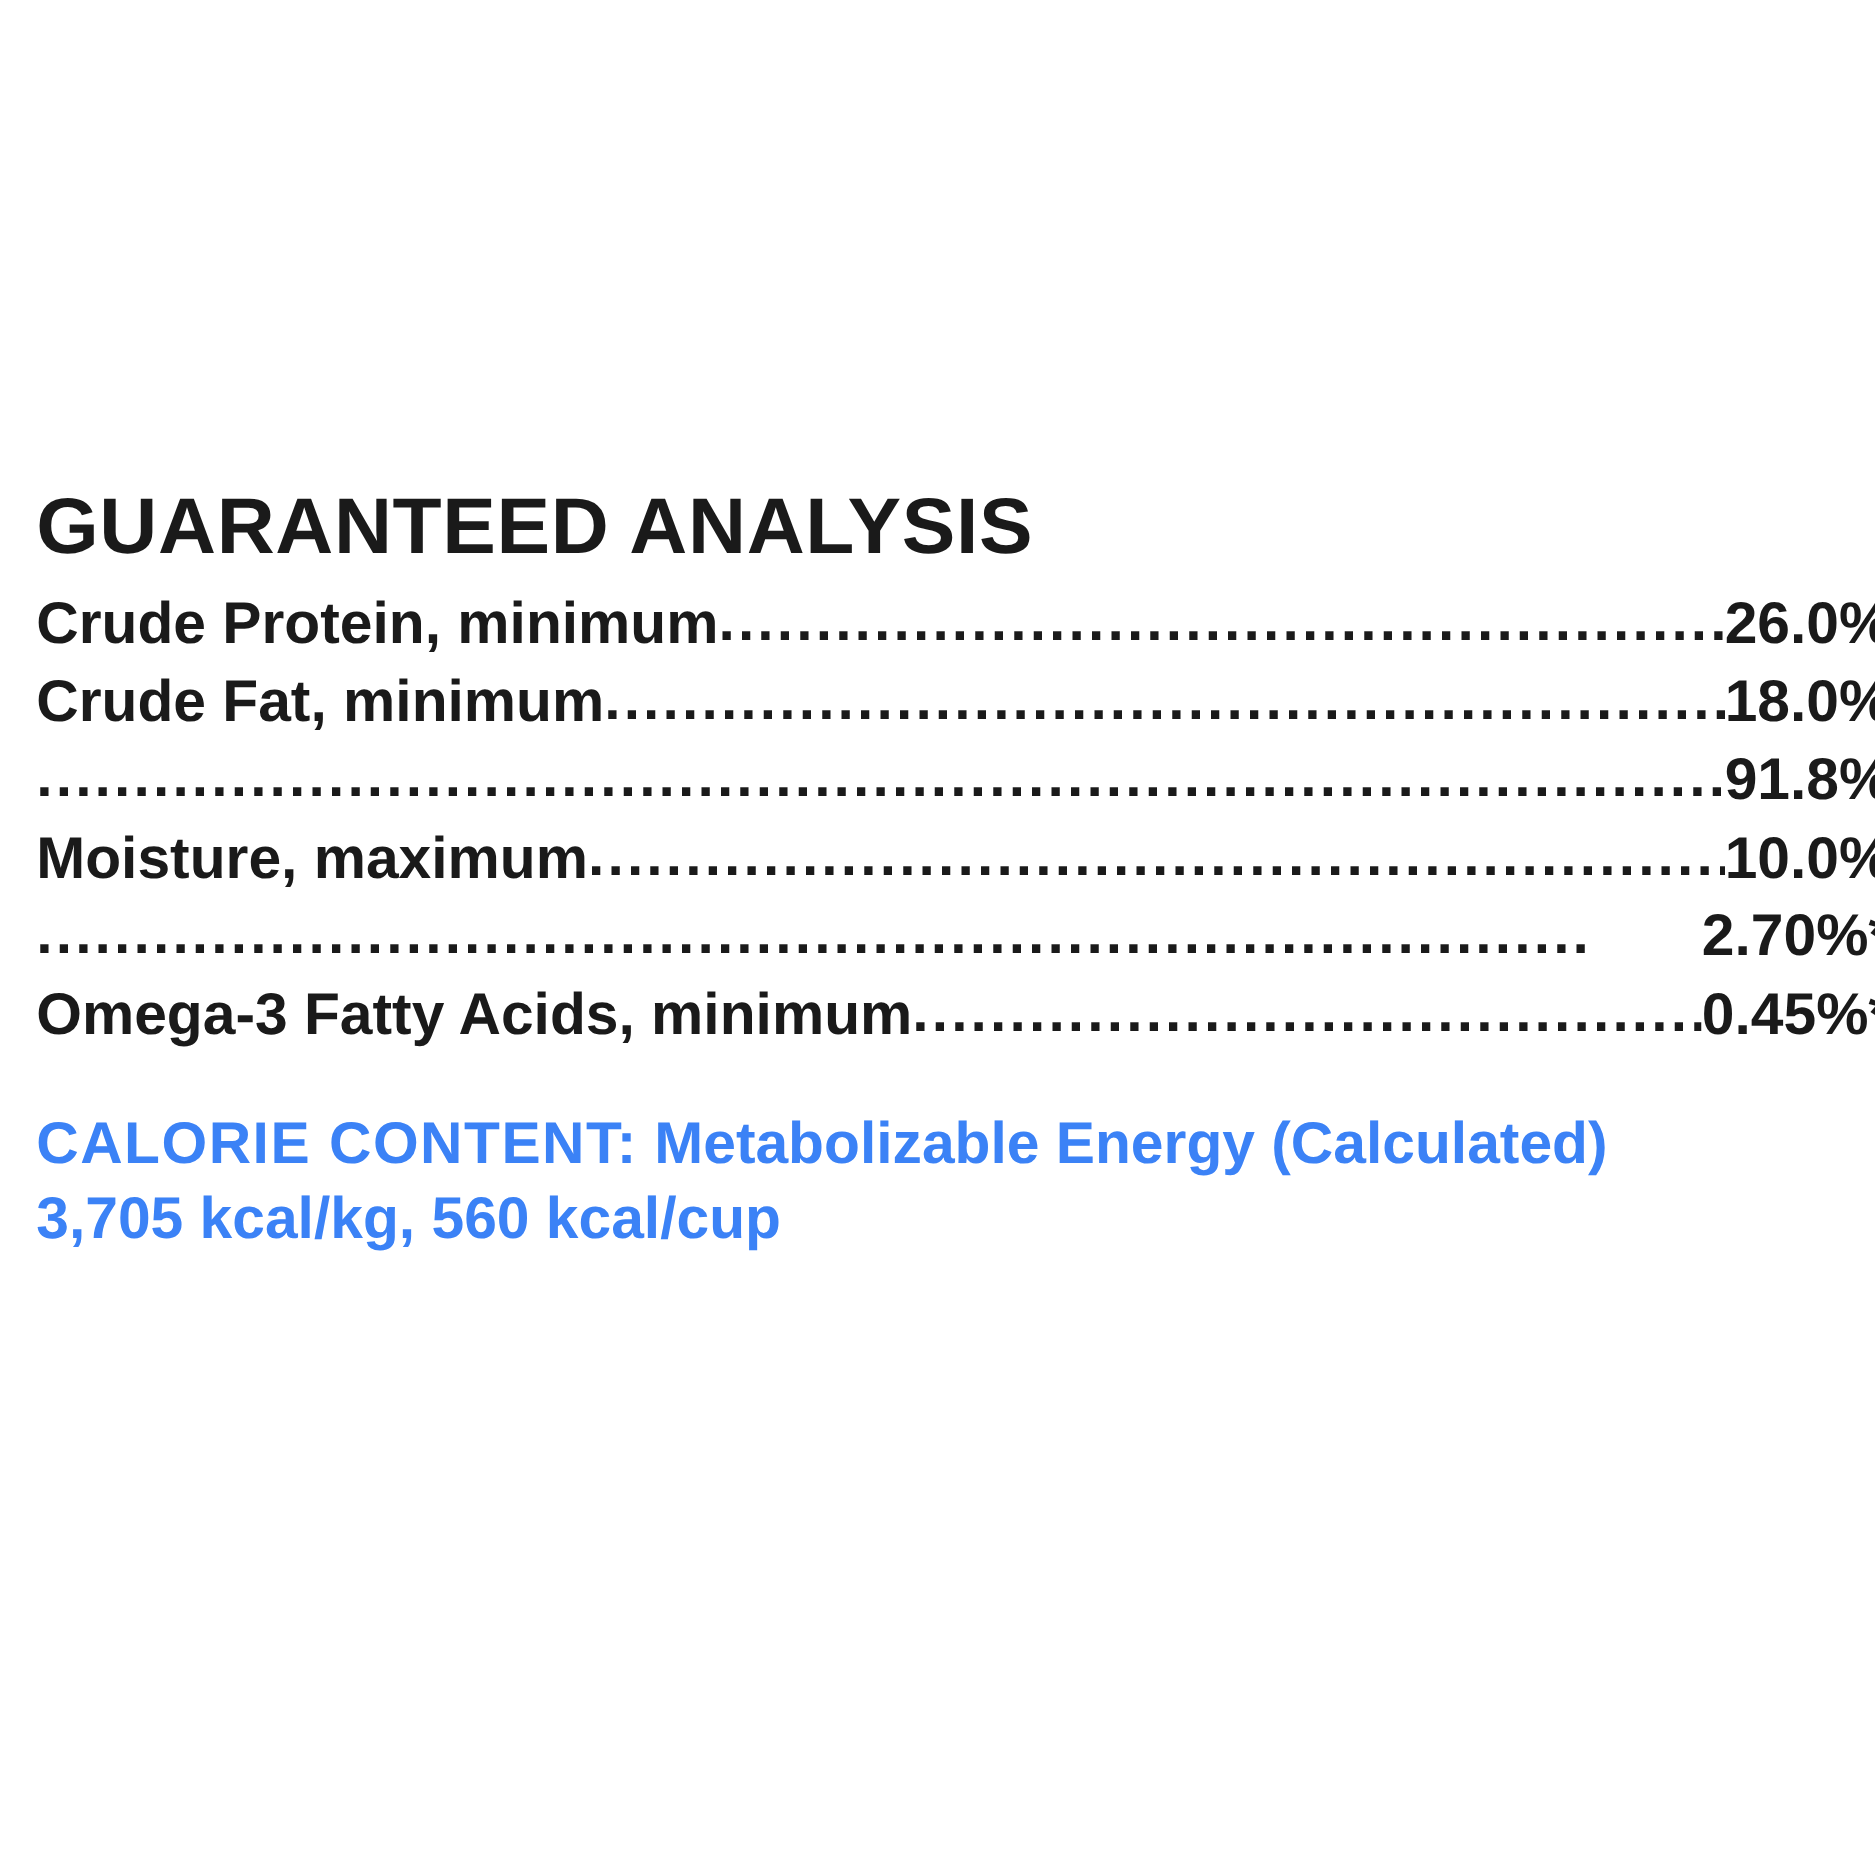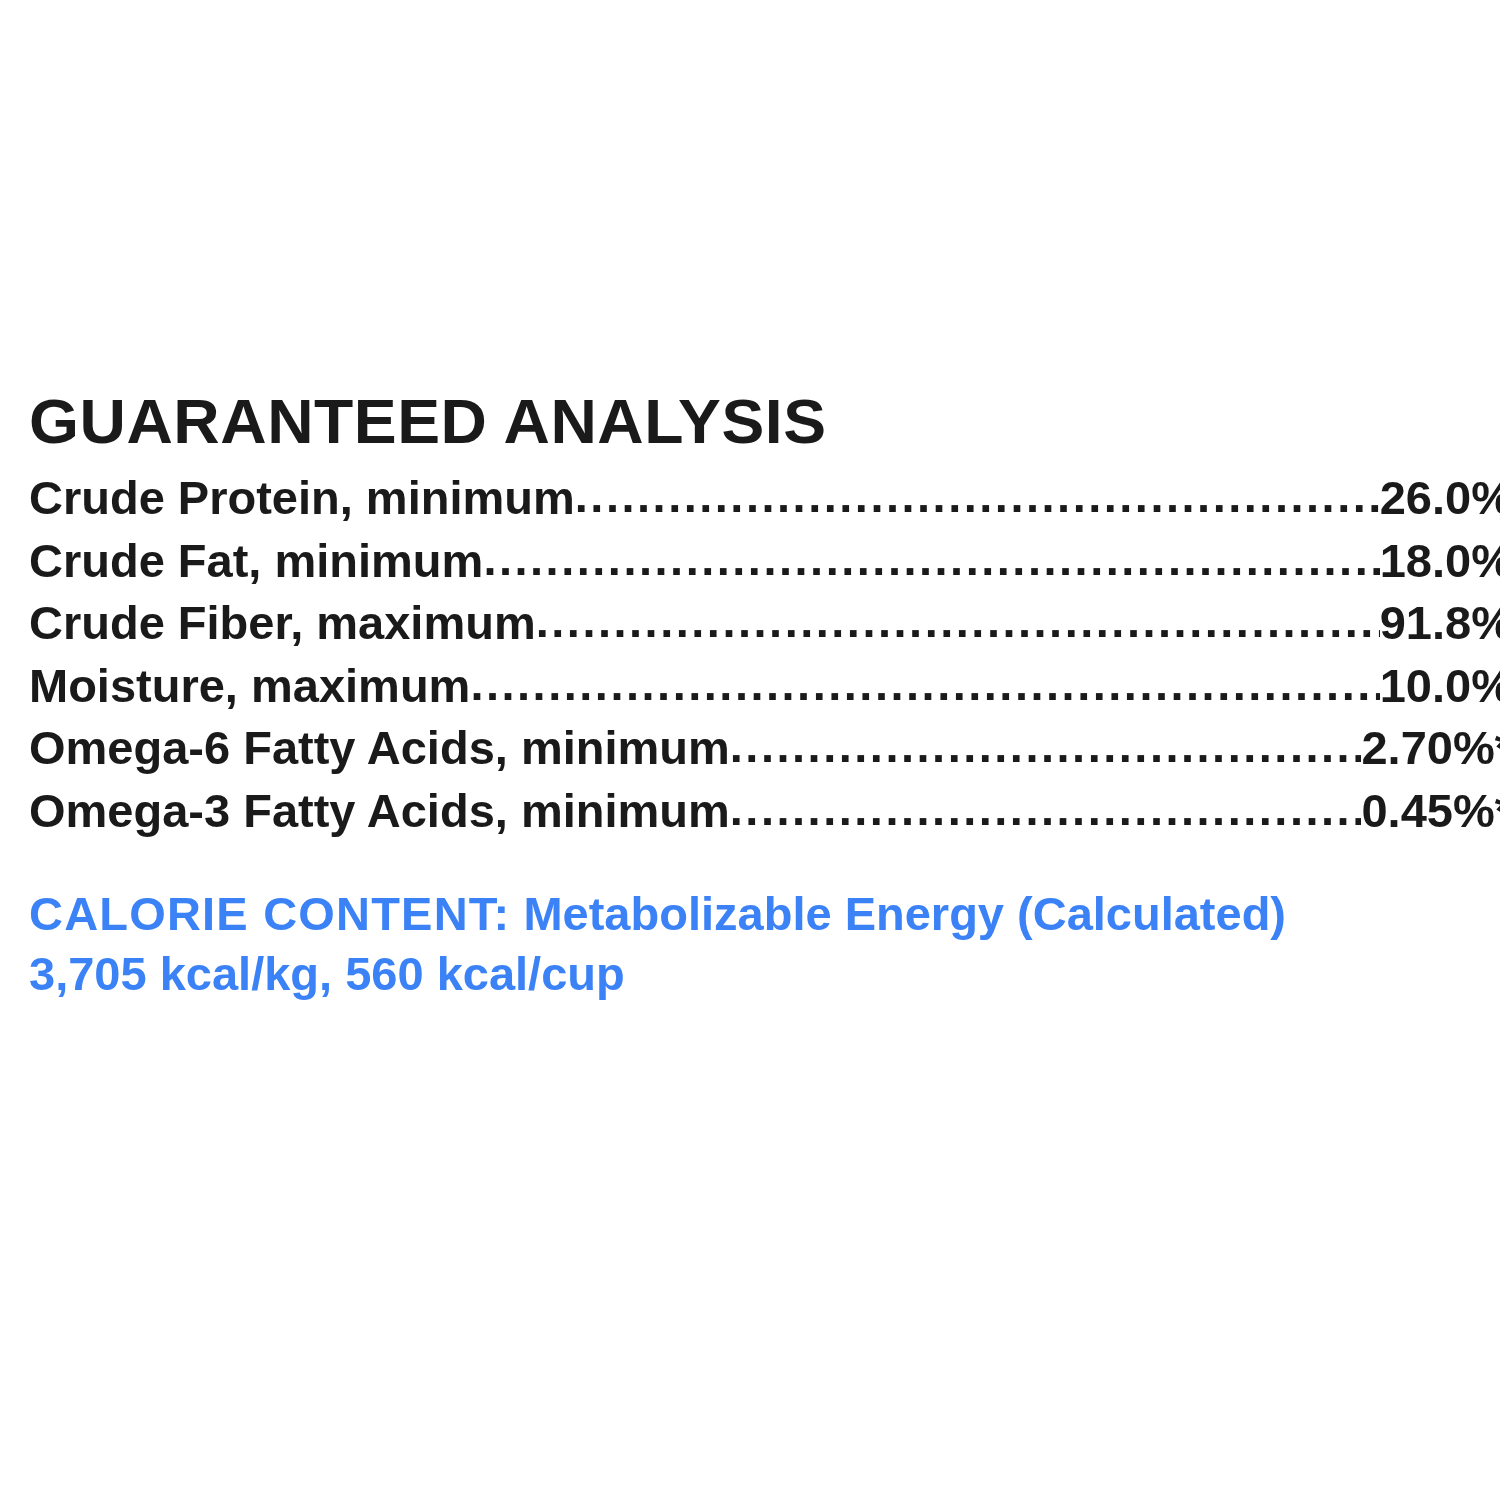--- a/index.html
+++ b/index.html
@@ -93,33 +93,31 @@
       <span class="value">26.0%</span>
     </div>
 
     <div class="row">
       <span class="label">Crude Fat, minimum</span>
       <span class="leader">..............................................................................................................</span>
       <span class="value">18.0%</span>
     </div>
 
     <div class="row">
-      <span class="label">Crude Fiber, maximum</span>
       <span class="leader">......................................................................................................</span>
       <span class="value">91.8%</span>
     </div>
 
     <div class="row">
       <span class="label">Moisture, maximum</span>
       <span class="leader">..............................................................................................................</span>
       <span class="value">10.0%</span>
     </div>
 
     <div class="row">
-      <span class="label">Omega-6 Fatty Acids, minimum</span>
       <span class="leader">................................................................................</span>
       <span class="value">2.70%*</span>
     </div>
 
     <div class="row">
       <span class="label">Omega-3 Fatty Acids, minimum</span>
       <span class="leader">..............................................................................</span>
       <span class="value">0.45%*</span>
     </div>
 

